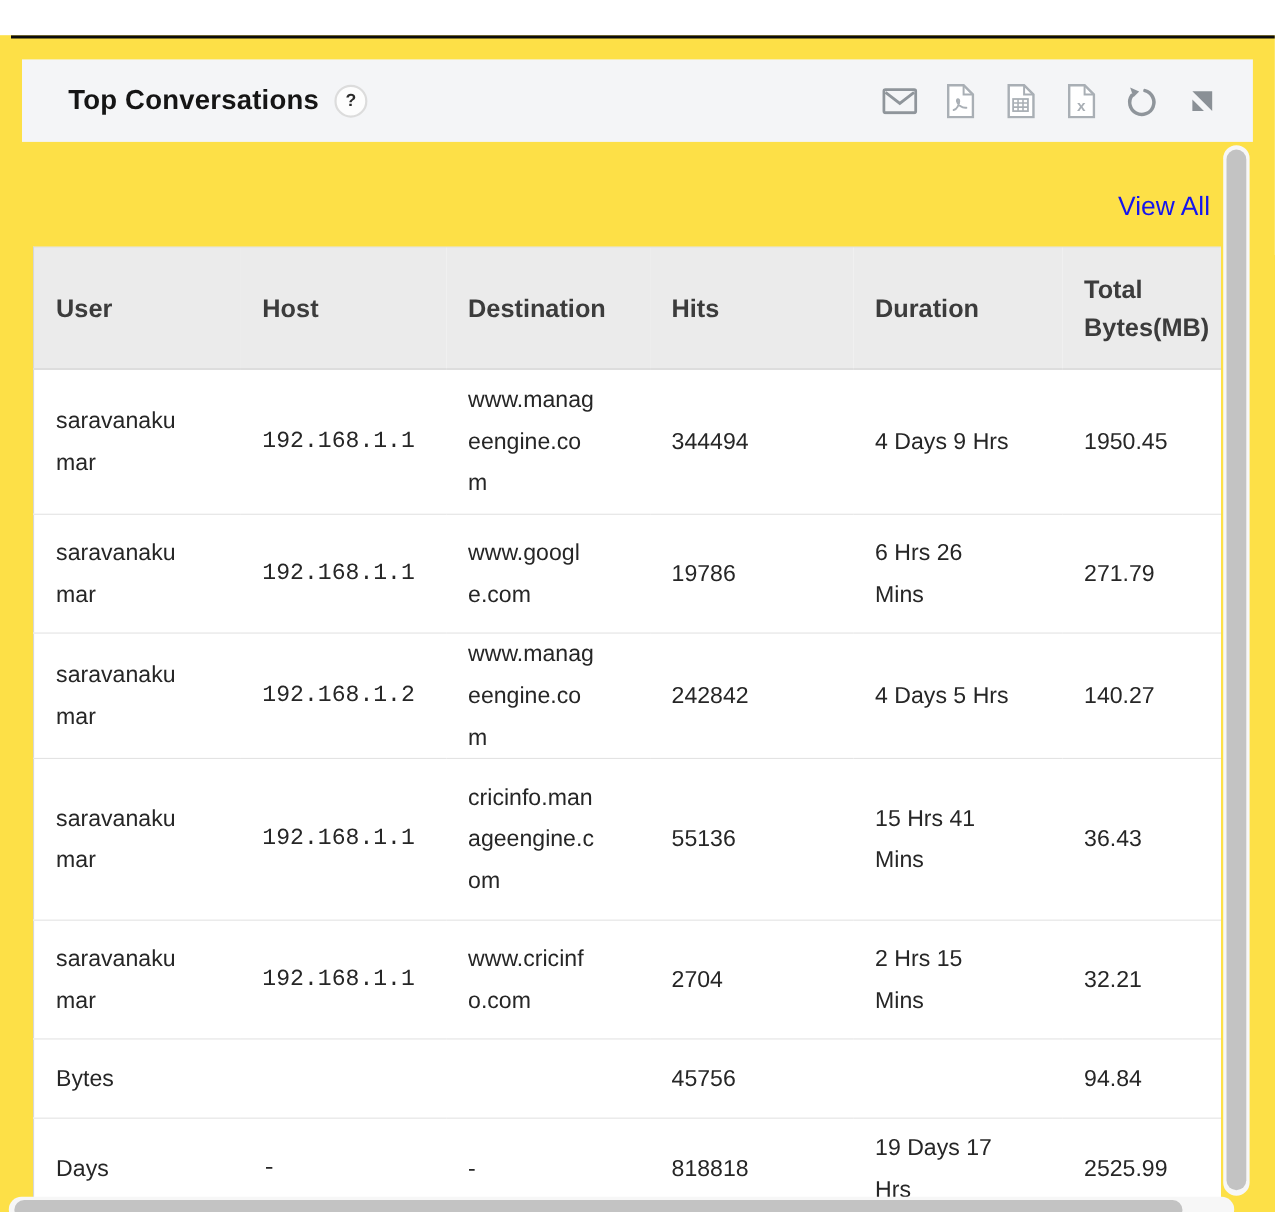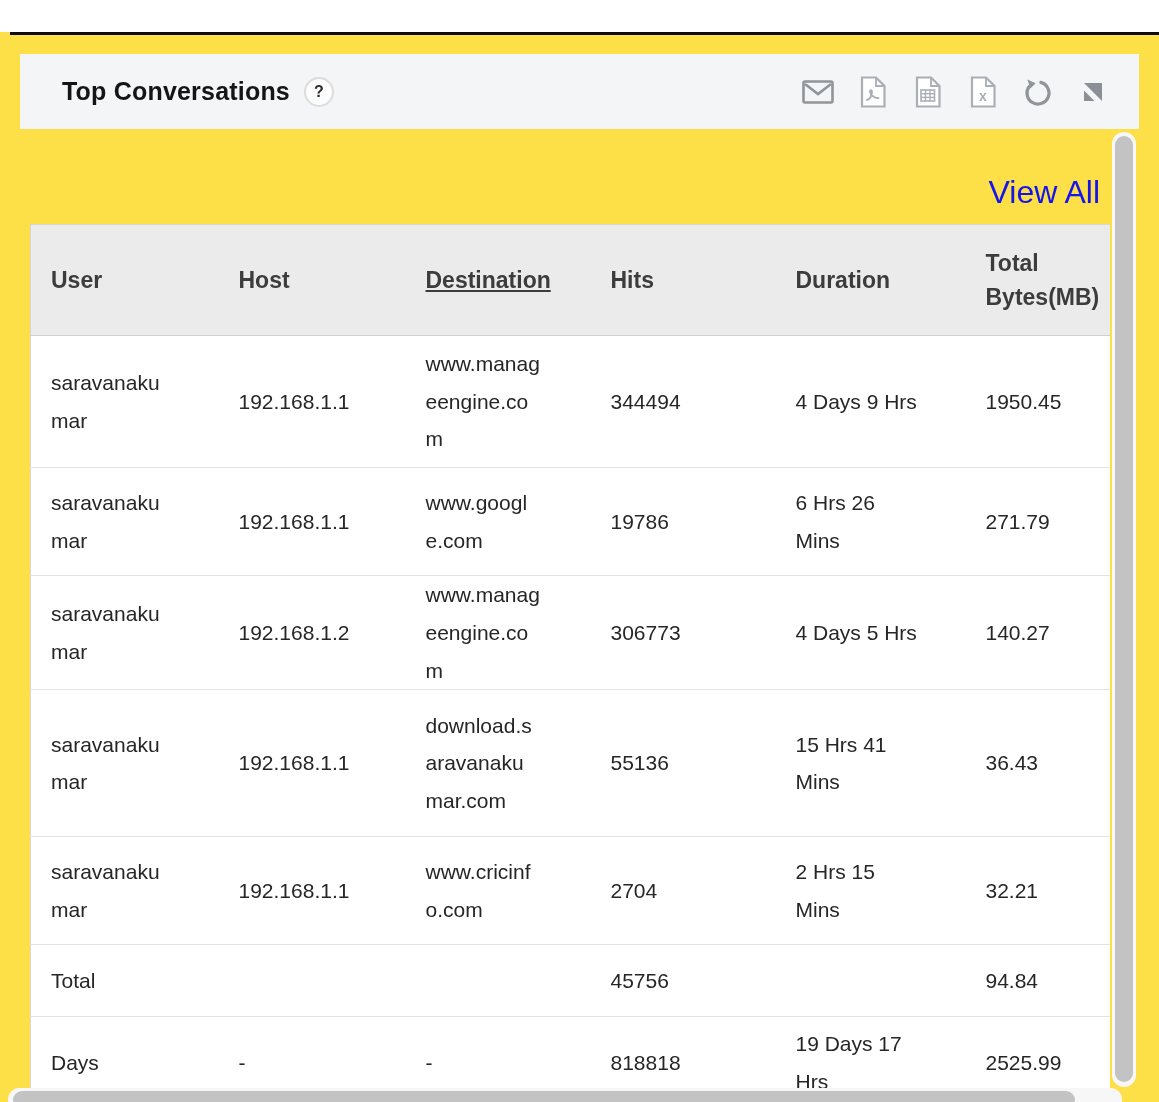--- a/index.html
+++ b/index.html
@@ -22,42 +22,42 @@
     font-size:16px; font-weight:700; display:flex; align-items:center; justify-content:center;
     cursor:pointer;
   }
   .toolbar { margin-left:auto; display:flex; align-items:center; gap:23px; }
   .tool-btn { background:none; border:none; padding:0; cursor:pointer; display:flex; align-items:center; justify-content:center; width:32px; height:32px; }
   .tool-btn svg { display:block; }
 
   
   .view-all {
     position:absolute; top:142px; right:59px;
-    font-size:32px; color:var(--link,#1414ee); text-decoration:none; cursor:pointer;
+    font-size:24px; color:var(--link,#1414ee); text-decoration:none; cursor:pointer;
   }
 
   
   .table-wrap { position:absolute; left:30px; top:192px; width:1080px; height:873px; overflow:hidden; }
   table { border-collapse:collapse; table-layout:fixed; width:1155px; background:#fff; border:1px solid #d6d6d6; }
   col.c1{width:188px;} col.c2{width:187px;} col.c3{width:185px;}
   col.c4{width:185px;} col.c5{width:190px;} col.c6{width:220px;}
   thead tr { height:111px; background:var(--table-header-bg,#ebebeb); }
   th {
     text-align:left; vertical-align:middle; font-size:23px; font-weight:700;
     color:var(--heading-text,#3c3c3c); line-height:1.48; padding:0 20px;
   }
-  th.c-user{padding-right:52px;} th.c-dest{padding-right:60px;text-decoration:underline;} th.c-dur{padding-right:45px;} th.c-total{padding-right:80px;}
+  th.c-user{padding-right:52px;} th.c-dest{padding-right:60px;} th.c-dur{padding-right:45px;} th.c-total{padding-right:80px;}
   td {
     vertical-align:middle; font-size:21px; color:var(--text,#262626);
     line-height:1.8; padding:0 20px; border-top:1px solid var(--row-border,#e3e3e3);
   }
   tbody tr:first-child td { border-top:1px solid #d0d0d0; }
   td.c-user { padding-right:52px; word-break:break-all; }
   td.c-dest { padding-right:50px; word-break:break-all; }
-  td.c-host { padding-right:40px; }
+  td.c-host { padding-right:40px;font-family:Liberation Mono, monospace; }
   td.c-hits { padding-right:40px; }
   td.c-dur  { padding-right:45px; }
   tr.r1{height:132px;} tr.r2{height:108px;} tr.r3{height:108px;} tr.r4{height:147px;}
   tr.r5{height:108px;} tr.r6{height:72px;}  tr.r7{height:92px;}
 
   
   .vscroll-track {
     position:absolute; left:1112px; top:100px; width:24px; height:955px;
     background:var(--scrollbar-track,#fbfbfb); border-radius:12px;
   }
@@ -169,42 +169,42 @@
           <td class="c-host">192.168.1.1</td>
           <td class="c-dest">www.google.com</td>
           <td class="c-hits">19786</td>
           <td class="c-dur">6 Hrs 26 Mins</td>
           <td class="c-total">271.79</td>
         </tr>
         <tr class="r3">
           <td class="c-user">saravanakumar</td>
           <td class="c-host">192.168.1.2</td>
           <td class="c-dest">www.manageengine.com</td>
-          <td class="c-hits">306773</td>
+          <td class="c-hits">242842</td>
           <td class="c-dur">4 Days 5 Hrs</td>
           <td class="c-total">140.27</td>
         </tr>
         <tr class="r4">
           <td class="c-user">saravanakumar</td>
           <td class="c-host">192.168.1.1</td>
-          <td class="c-dest">download.saravanakumar.com</td>
+          <td class="c-dest">cricinfo.manageengine.com</td>
           <td class="c-hits">55136</td>
           <td class="c-dur">15 Hrs 41 Mins</td>
           <td class="c-total">36.43</td>
         </tr>
         <tr class="r5">
           <td class="c-user">saravanakumar</td>
           <td class="c-host">192.168.1.1</td>
           <td class="c-dest">www.cricinfo.com</td>
           <td class="c-hits">2704</td>
           <td class="c-dur">2 Hrs 15 Mins</td>
           <td class="c-total">32.21</td>
         </tr>
         <tr class="r6">
-          <td class="c-user">Total</td>
+          <td class="c-user">Bytes</td>
           <td class="c-host"></td>
           <td class="c-dest"></td>
           <td class="c-hits">45756</td>
           <td class="c-dur"></td>
           <td class="c-total">94.84</td>
         </tr>
         <tr class="r7">
           <td class="c-user">Days</td>
           <td class="c-host">-</td>
           <td class="c-dest">-</td>

